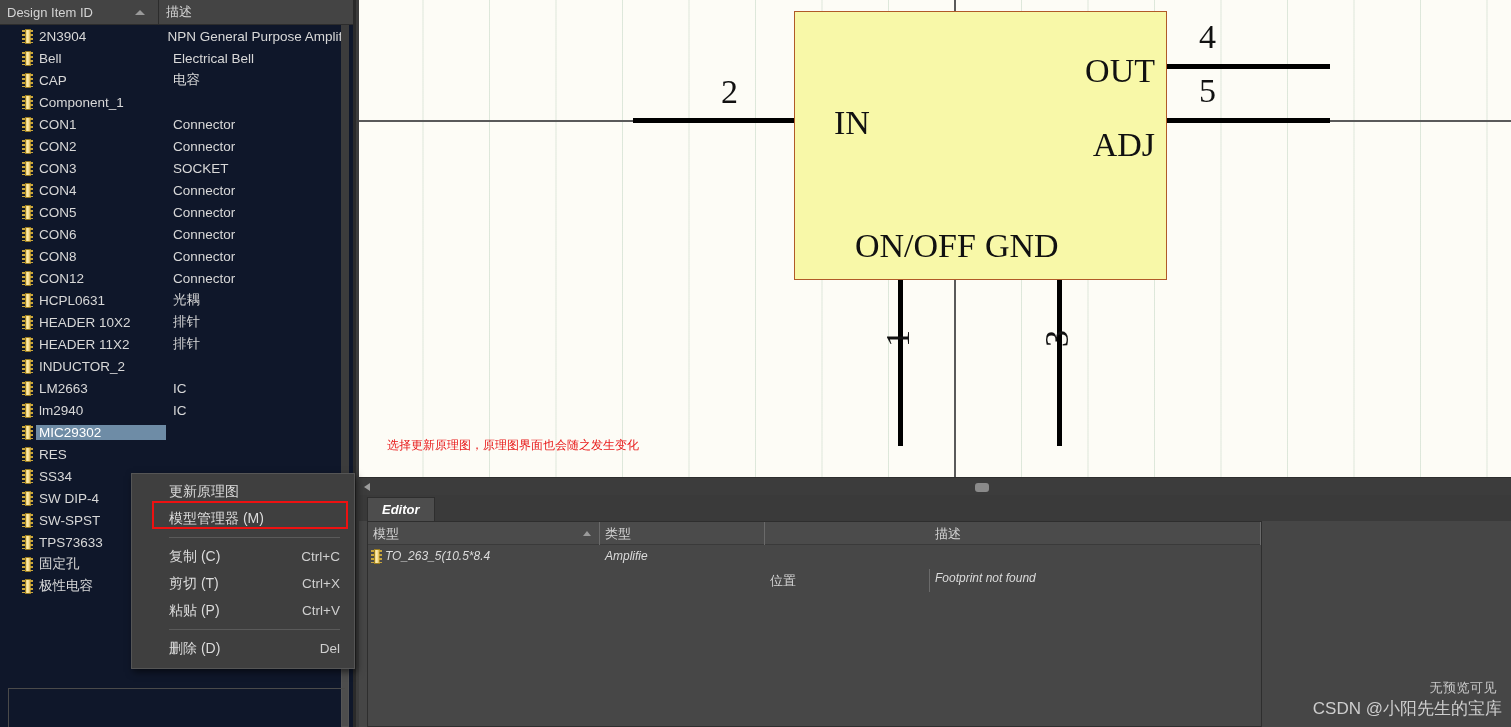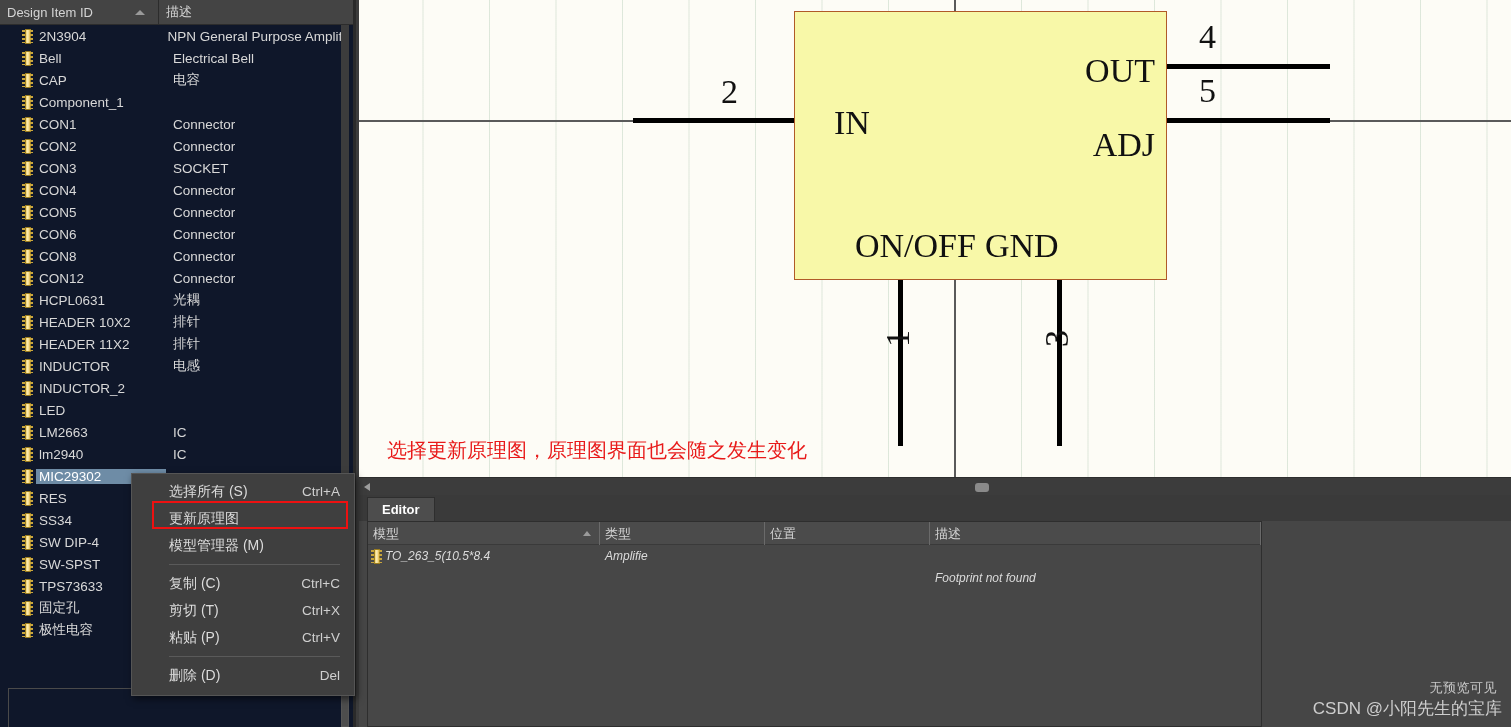--- a/index.html
+++ b/index.html
@@ -218,21 +218,21 @@
   }
   .endcap {
     position: absolute;
     width: 5px; height: 5px;
     background: #000;
   }
   #annotation {
     position: absolute;
     left: 28px; top: 437px;
     color: #e81a1a;
-    font-size: 20px;
+    font-size: 12px;
     font-family: "DejaVu Sans", "Liberation Sans", sans-serif;
     white-space: nowrap;
   }
 
   
   #hscroll {
     position: absolute;
     left: 359px; top: 477px;
     width: 1152px; height: 18px;
     background: #3c3c3c;
@@ -256,20 +256,21 @@
   #editor-panel {
     position: absolute;
     left: 359px; top: 495px;
     width: 1152px; height: 232px;
     background: #464646;
   }
   #editor-tabs {
     position: absolute; left: 0; top: 0;
     width: 1152px; height: 26px;
     background: #3a3a3a;
+    font-style: italic;
   }
   .tab {
     position: absolute; left: 8px; top: 2px;
     height: 24px;
     padding: 0 14px;
     background: #4d4d4d;
     border: 1px solid #2e2e2e;
     border-bottom: none;
     color: #ffffff;
     font-size: 13px;
@@ -492,39 +493,21 @@
           </span>
           <span class="name">HEADER 11X2</span>
           <span class="desc">排针</span>
         </div>
         <div class="item-row">
           <span class="ic-icon">
             <span class="pins-l"></span>
             <span class="body"></span>
             <span class="pins-r"></span>
           </span>
-          <span class="name">INDUCTOR</span>
-          <span class="desc">电感</span>
-        </div>
-        <div class="item-row">
-          <span class="ic-icon">
-            <span class="pins-l"></span>
-            <span class="body"></span>
-            <span class="pins-r"></span>
-          </span>
           <span class="name">INDUCTOR_2</span>
-          <span class="desc"></span>
-        </div>
-        <div class="item-row">
-          <span class="ic-icon">
-            <span class="pins-l"></span>
-            <span class="body"></span>
-            <span class="pins-r"></span>
-          </span>
-          <span class="name">LED</span>
           <span class="desc"></span>
         </div>
         <div class="item-row">
           <span class="ic-icon">
             <span class="pins-l"></span>
             <span class="body"></span>
             <span class="pins-r"></span>
           </span>
           <span class="name">LM2663</span>
           <span class="desc">IC</span>
@@ -613,24 +596,20 @@
       </div>
 
     <div id="lp-vscroll">
       <div class="track"></div>
     </div>
 
     <div class="lp-bottom-box"></div>
   </div>
 
   <div id="ctx-menu">
-      <div class="mi">
-        <span class="mlabel">选择所有 (S)</span>
-        <span class="mshort">Ctrl+A</span>
-      </div>
       <div class="mi">
         <span class="mlabel">更新原理图</span>
         <span class="mshort"></span>
       </div>
       <div class="mi">
         <span class="mlabel">模型管理器 (M)</span>
         <span class="mshort"></span>
       </div>
       <div class="msep"></div>
       <div class="mi">
@@ -704,21 +683,21 @@
 
     <div id="editor-grid">
       <div class="eg-header">
           <div class="col" style="width: 232px;">
             <span>模型</span>
             <span class="sort"></span>
           </div>
           <div class="col" style="width: 165px;">
             <span>类型</span>
           </div>
-          <div class="col" style="width: 165px;">
+          <div class="col" style="width: 165px; margin-top: 47px;">
             <span>位置</span>
           </div>
           <div class="col" style="width: 331px;">
             <span>描述</span>
           </div>
         </div>
       <div id="eg-body">
           <div class="eg-row">
             <div class="cell withicon" style="width: 232px;">
               <span class="ic-icon">

